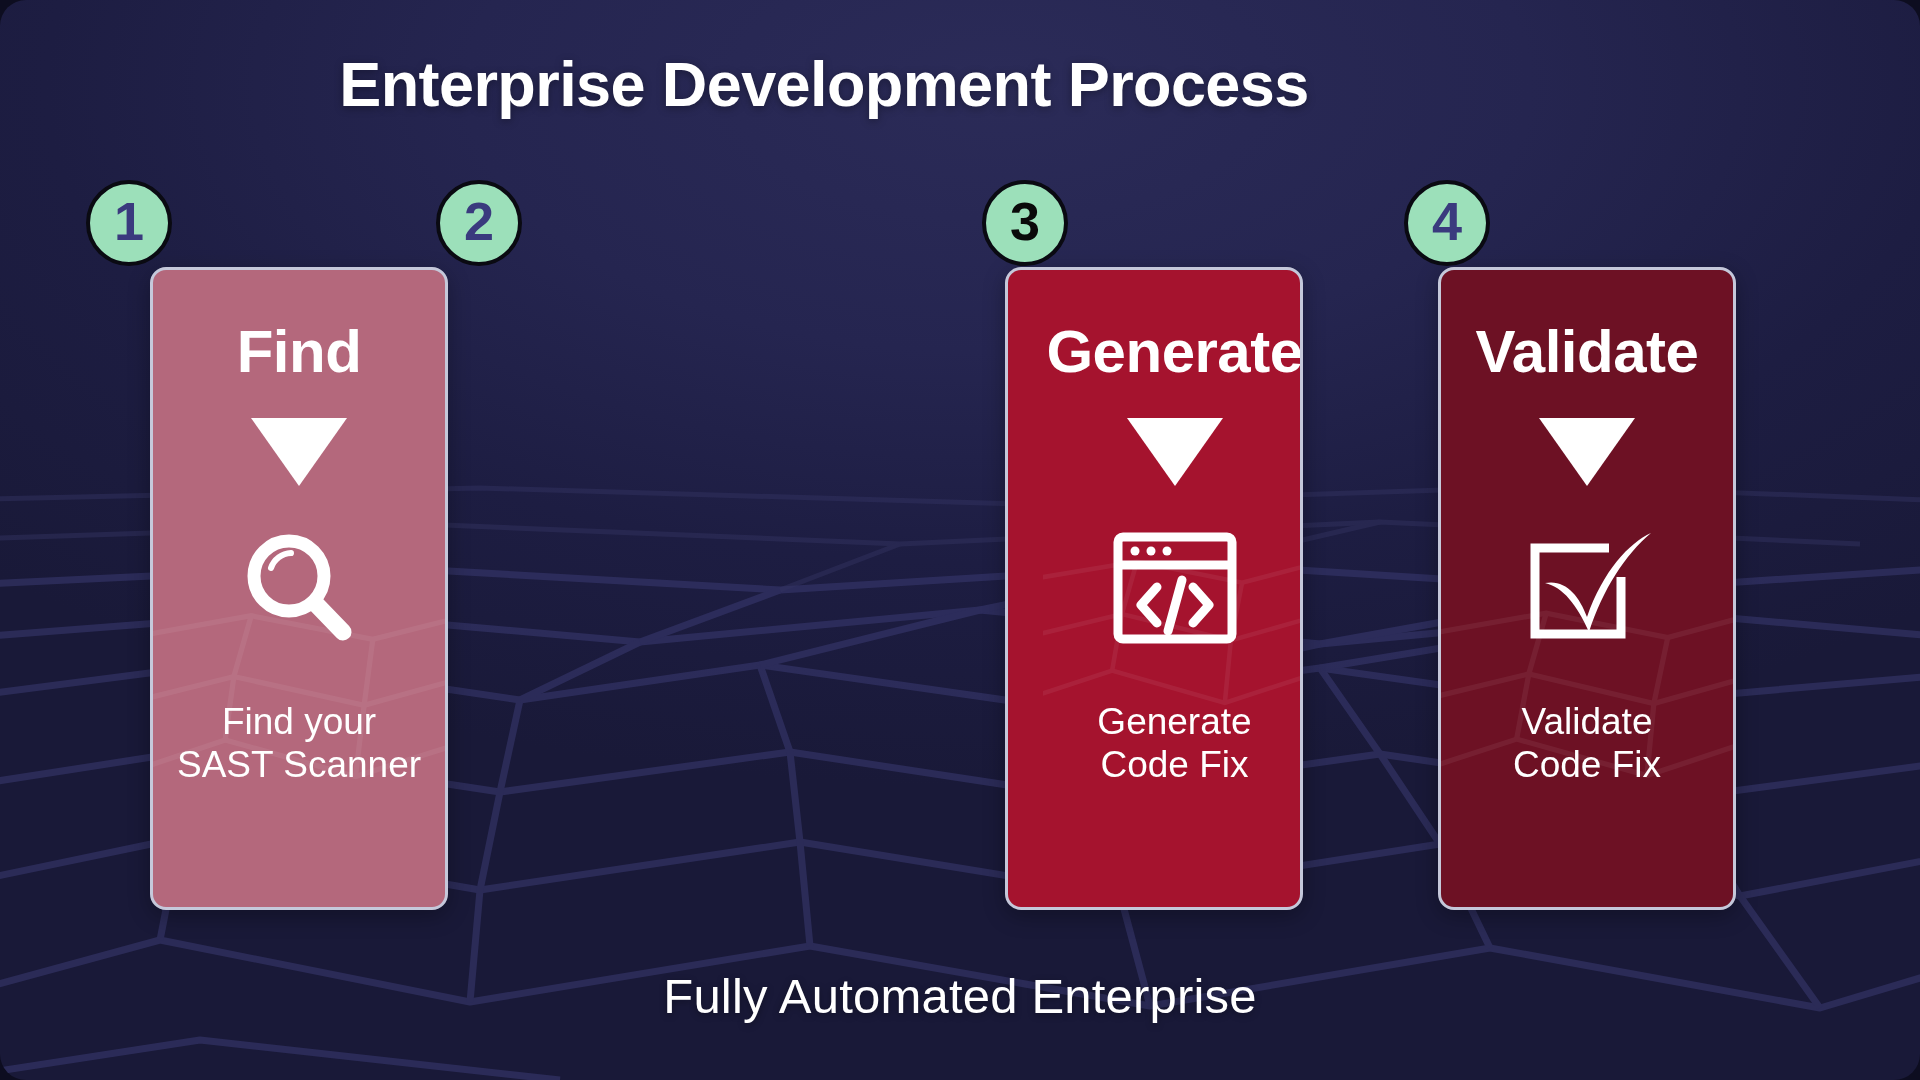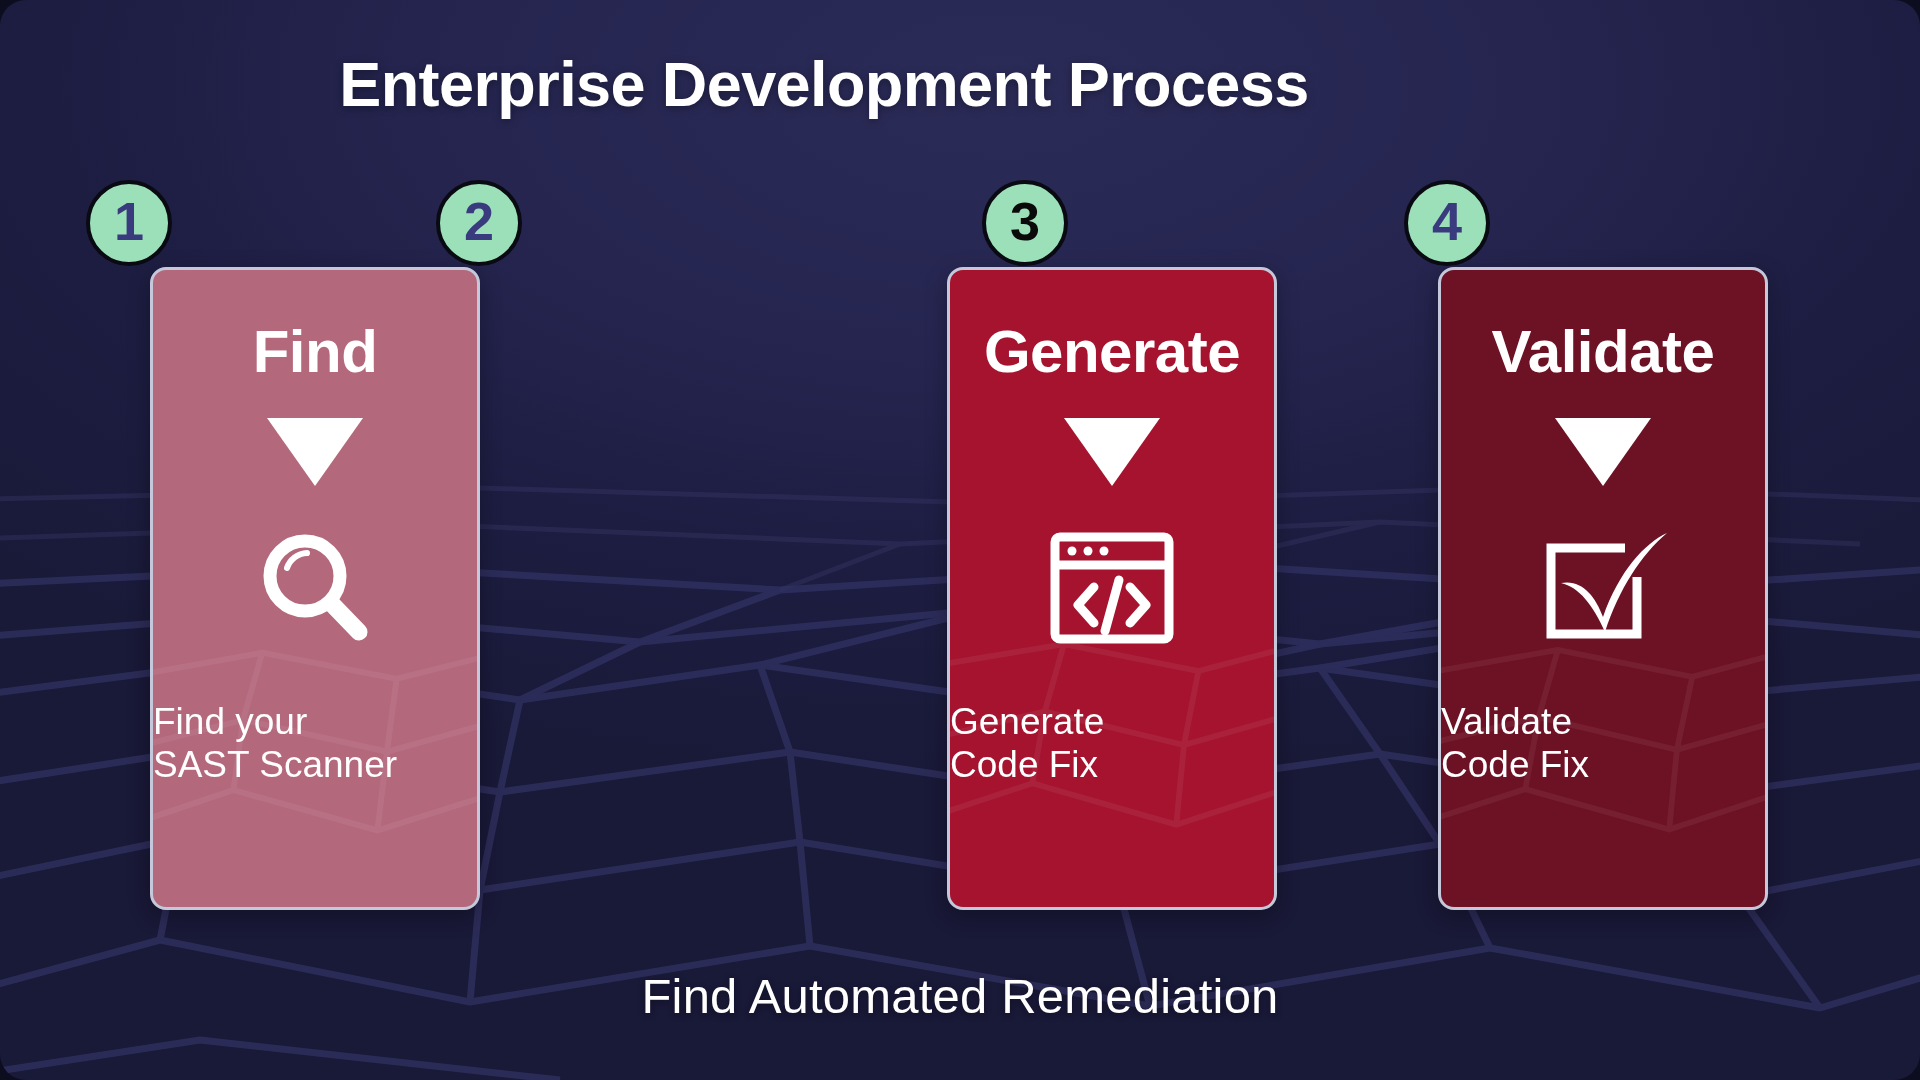--- a/index.html
+++ b/index.html
@@ -66,21 +66,21 @@
     position: absolute;
     left: 0;
     top: 0;
     width: 1920px;
     height: 1080px;
   }
 
   .card {
     position: absolute;
     top: 267px;
-    width: 330px;
+    width: 298px;
     height: 643px;
     border-radius: 16px;
     border: 3px solid #c5c8da;
     box-sizing: border-box;
     box-shadow: 0 6px 22px rgba(0,0,0,0.30);
     overflow: hidden;
   }
   .card-inner {
     position: relative;
     width: 100%;
@@ -92,21 +92,21 @@
   
   .card-tex {
     position: absolute;
     inset: -6px;
     opacity: 0.12;
     pointer-events: none;
   }
 
   .card-1 { left: 150px;  background: #b4687c; }
   .card-2 { left: 573px;  background: #a8455f; }
-  .card-3 { left: 947px; background: #a5132e; }
+  .card-3 { left: 1005px; background: #a5132e; padding-left: 41px; }
   .card-4 { left: 1438px; background: #6d1124; }
 
   .card-title {
     position: relative;
     margin-top: 52px;
     font-size: 60px;
     font-weight: bold;
     color: #ffffff;
     letter-spacing: -0.5px;
     line-height: 1;
@@ -131,21 +131,21 @@
     display: flex;
     align-items: center;
     justify-content: center;
   }
   .card-icon svg { display: block; }
 
   .card-body {
     position: relative;
     margin-top: 52px;
     width: 100%;
-    text-align: left;
+    text-align: center;
     font-size: 37px;
     line-height: 1.17;
     color: #ffffff;
     white-space: pre-line;
   }
 
   
   .badge {
     position: absolute;
     top: 180px;
@@ -291,15 +291,15 @@
     </div>
     <div class="badge badge-3">
       <span>3</span>
     </div>
     <div class="badge badge-4">
       <span>4</span>
     </div>
 
   </div>
 
-  <div class="page-caption">Find Automated Remediation</div>
+  <div class="page-caption">Fully Automated Enterprise</div>
 
 </div>
 
 </body></html>

